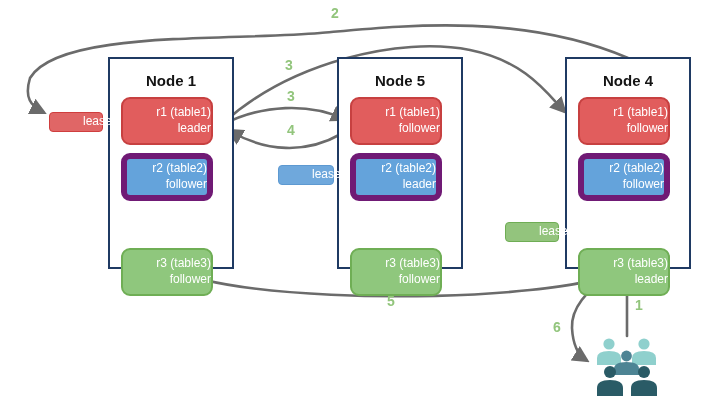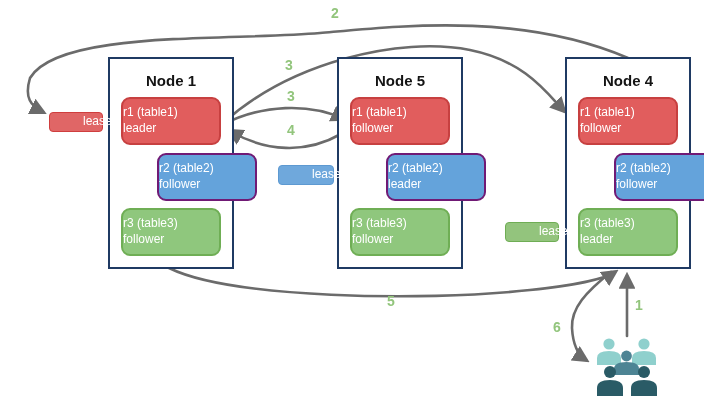--- a/index.html
+++ b/index.html
@@ -11,27 +11,27 @@
   .arrow{fill:none;stroke:#6b6b6b;stroke-width:2.6;stroke-linecap:round;}
 
   .node{
     position:absolute;top:57px;width:126px;height:212px;box-sizing:border-box;
     background:#ffffff;border:2px solid #1f3a63;border-radius:0;
   }
   .node-title{
     text-align:center;margin-top:13px;font-weight:bold;font-size:15px;color:#141414;
   }
   .replica{
-    position:absolute;left:11px;width:100px;height:48px;box-sizing:border-box;
-    border-radius:9px;color:#ffffff;font-size:12px;text-align:left;
+    position:absolute;left:11px;width:92px;height:48px;box-sizing:border-box;
+    border-radius:9px;color:#ffffff;font-size:12px;text-align:right;
     display:flex;flex-direction:column;justify-content:center;line-height:1.3;
   }
   .replica.red  {background:#e15d5d;border:2px solid #c74040;}
-  .replica.blue {background:#64a3db;border:2px solid #701a75;margin-left:36px;}
-  .replica.green{background:#8fc77d;border:2px solid #6fae55;}
+  .replica.blue {background:#64a3db;border:6px solid #701a75;}
+  .replica.green{background:#8fc77d;border:2px solid #6fae55;margin-top:40px;}
   .r1{top:38px;} .r2{top:94px;} .r3{top:149px;}
 
   .lease{
     position:absolute;height:20px;box-sizing:border-box;color:#ffffff;font-size:12px;
     text-align:center;line-height:17px;border-radius:4px;padding-left:33px;
   }
   .lease.red  {left:49px; top:112px;width:54px;background:#e06666;border:1.5px solid #cf3e3e;}
   .lease.blue {left:278px;top:165px;width:56px;background:#6fa8dc;border:1.5px solid #5d99d1;}
   .lease.green{left:505px;top:222px;width:54px;background:#93c47d;border:1.5px solid #6fad55;}
 

